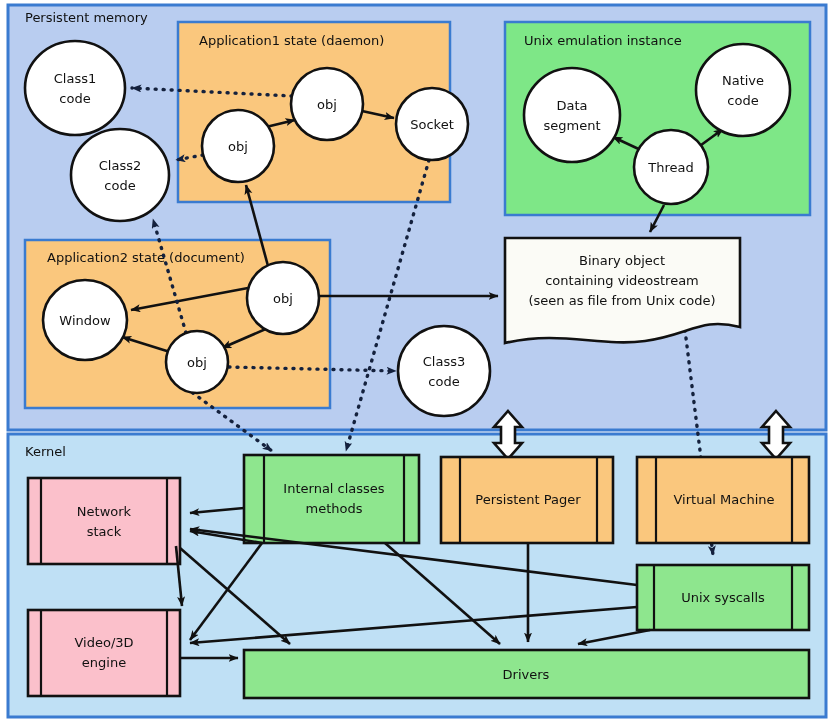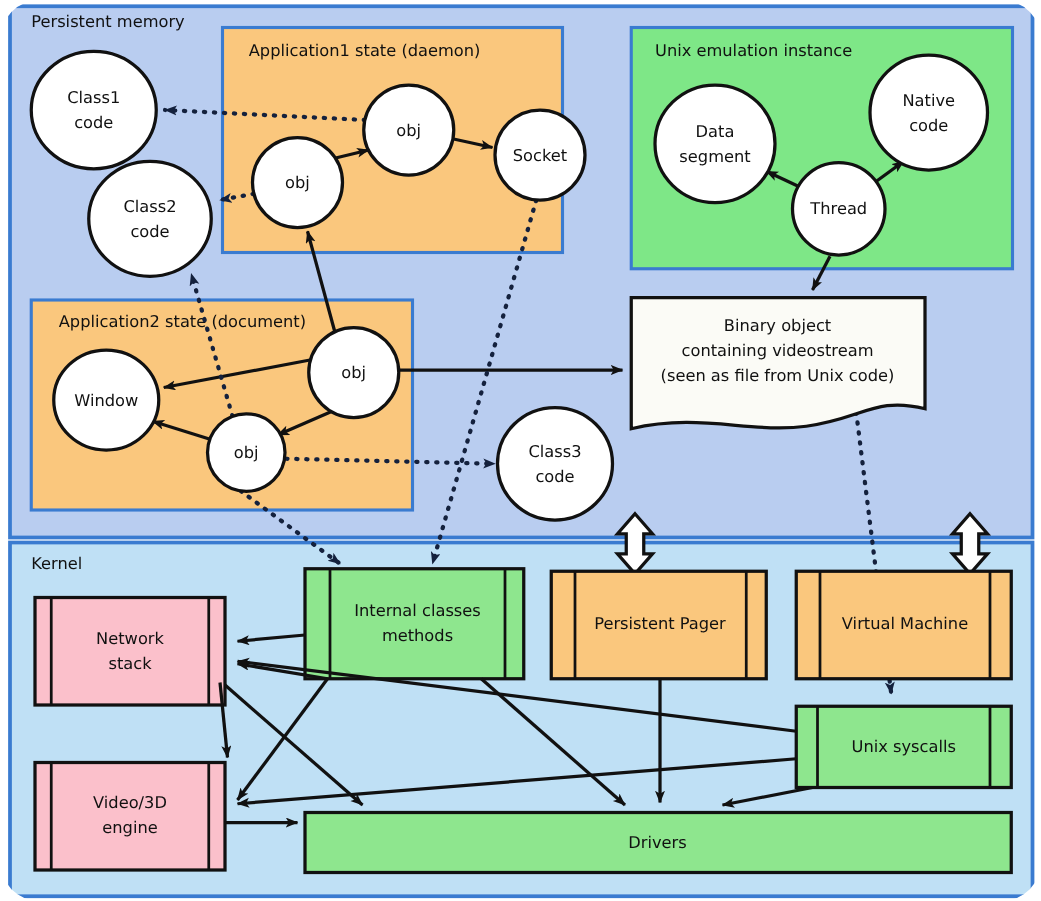--- a/index.html
+++ b/index.html
@@ -1,18 +1,18 @@
 <!DOCTYPE html>
 <html><head>
 <meta charset="utf-8">
 <title>System architecture diagram</title>
 <style>
   html,body{margin:0;padding:0;background:#ffffff;}
   body{width:833px;height:721px;font-family:"DejaVu Sans","Liberation Sans",sans-serif;}
-  #stage{position:relative;width:833px;height:721px;overflow:hidden;background:#ffffff;border-radius:32px;}
+  #stage{position:relative;width:833px;height:721px;overflow:hidden;background:#ffffff;}
   svg.layer{position:absolute;left:0;top:0;width:833px;height:721px;}
   .ttl{font-size:13px;fill:#111;}
   .lbl{font-size:13px;fill:#111;}
   text{font-family:"DejaVu Sans","Liberation Sans",sans-serif;dominant-baseline:middle;}
 </style>
 </head>
 <body>
 
 <div id="stage">
 

